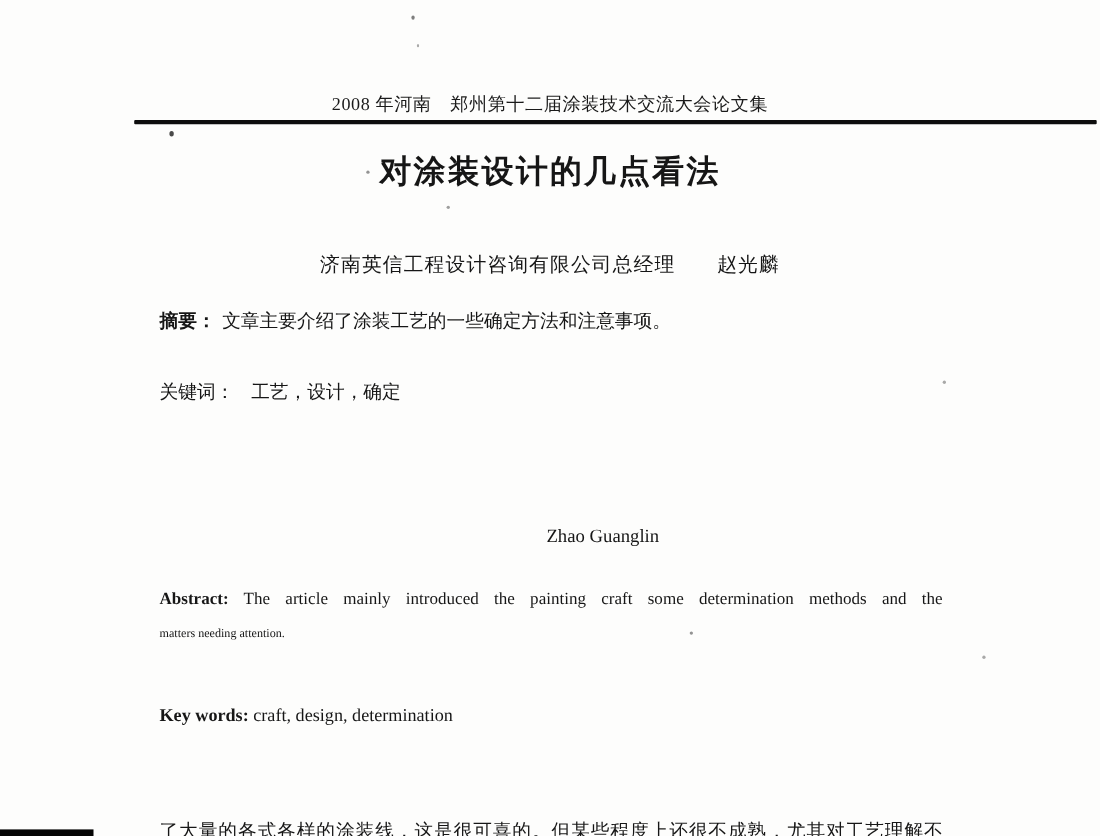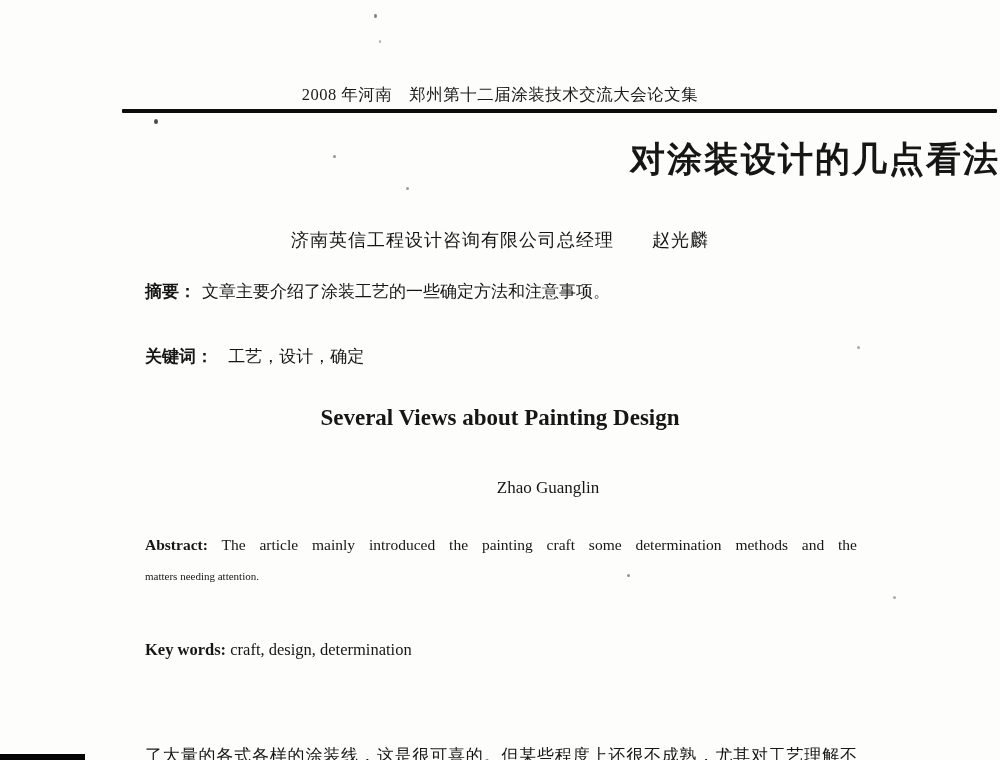--- a/index.html
+++ b/index.html
@@ -28,45 +28,44 @@
   .rule {
     top: 109px;
     left: 122px;
     right: 3px;
     height: 4px;
     background: #0d0d0d;
     border-radius: 1px;
   }
   .title-zh {
     top: 136px;
-    font-size: 35px;
+    font-size: 29px;
     font-weight: bold;
     letter-spacing: 2px;
-    text-align: right;
   }
   .author-zh {
     top: 211px;
     font-size: 18px;
     letter-spacing: 1px;
     margin-top: 17px;
   }
   .block-left {
     left: 145px;
     width: 712px;
   }
   .abstract-zh {
     top: 280px;
     font-size: 17px;
   }
   .abstract-zh .lbl { font-weight: bold; margin-right: 0.35em; }
   .keywords-zh {
     top: 345px;
     font-size: 17px;
   }
-  .keywords-zh .lbl { font-weight: bold; margin-right: 0.9em; }
+  .keywords-zh .lbl { font-weight: normal; margin-right: 0.9em; }
   .title-en {
     top: 405px;
     font-size: 23px;
     font-weight: bold;
   }
   .author-en {
     top: 478px;
     font-size: 17px;
     padding-left: 48px;
   }
@@ -137,21 +136,20 @@
   <div class="abs centered author-zh">济南英信工程设计咨询有限公司总经理　　赵光麟</div>
 
   <div class="abs block-left abstract-zh">
     <span class="lbl">摘要：</span><span>文章主要介绍了涂装工艺的一些确定方法和注意事项。</span>
   </div>
 
   <div class="abs block-left keywords-zh">
     <span class="lbl">关键词：</span><span>工艺，设计，确定</span>
   </div>
 
-  <div class="abs centered title-en">Several Views about Painting Design</div>
 
   <div class="abs centered author-en">Zhao Guanglin</div>
 
   <div class="abs block-left abs-en-1">
     <span class="bold">Abstract:</span>
     <span>The article mainly introduced the painting craft some determination methods and the</span>
   </div>
 
   <div class="abs block-left abs-en-2">matters needing attention.</div>
 

